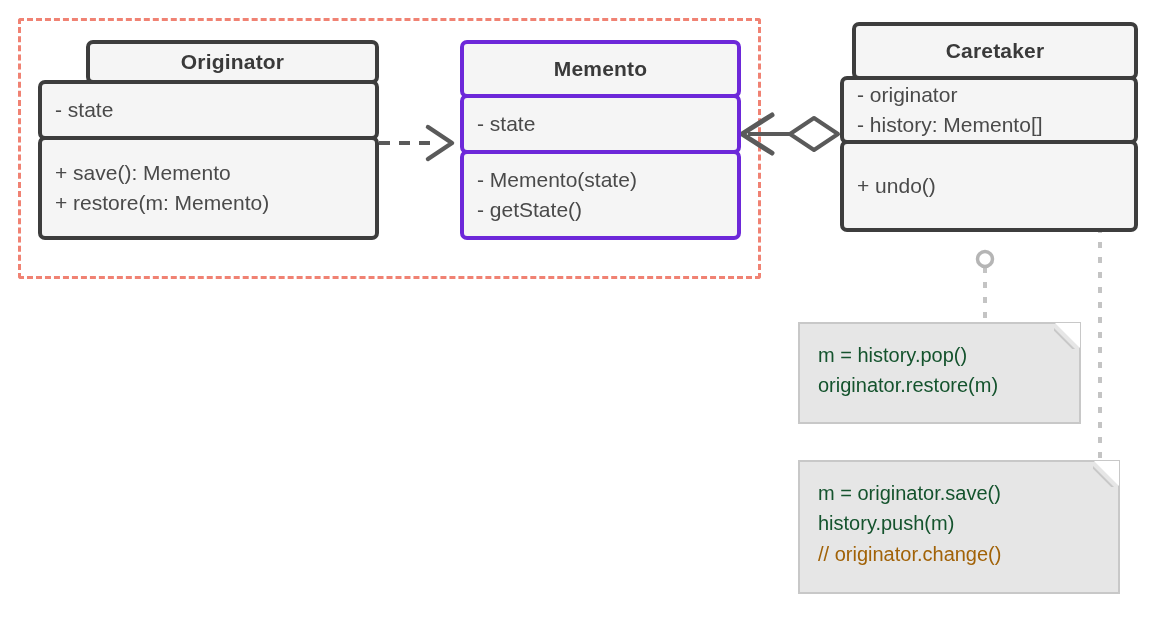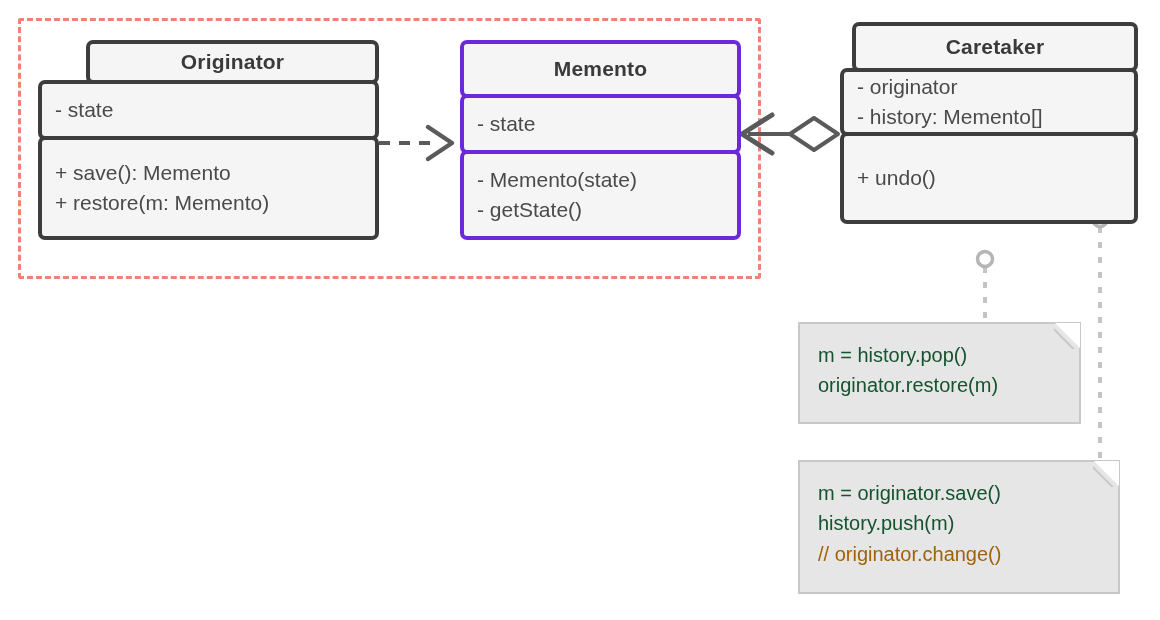--- a/index.html
+++ b/index.html
@@ -172,21 +172,21 @@
     <div class="compartment" style="height:60px;">
       <div class="member">- state</div>
     </div>
     <div class="compartment" style="height:90px;">
       <div class="member">- Memento(state)</div>
       <div class="member">- getState()</div>
     </div>
   </div>
 
   <div class="uml-class dark" style="left:840px; top:22px; width:298px;">
-    <div class="compartment" style="height:50px;margin-left:12px;">
+    <div class="compartment" style="height:58px;margin-left:12px;">
       <div class="class-title">Caretaker</div>
     </div>
     <div class="compartment" style="height:68px;">
       <div class="member">- originator</div>
       <div class="member">- history: Memento[]</div>
     </div>
     <div class="compartment" style="height:92px;">
       <div class="member">+ undo()</div>
     </div>
   </div>

